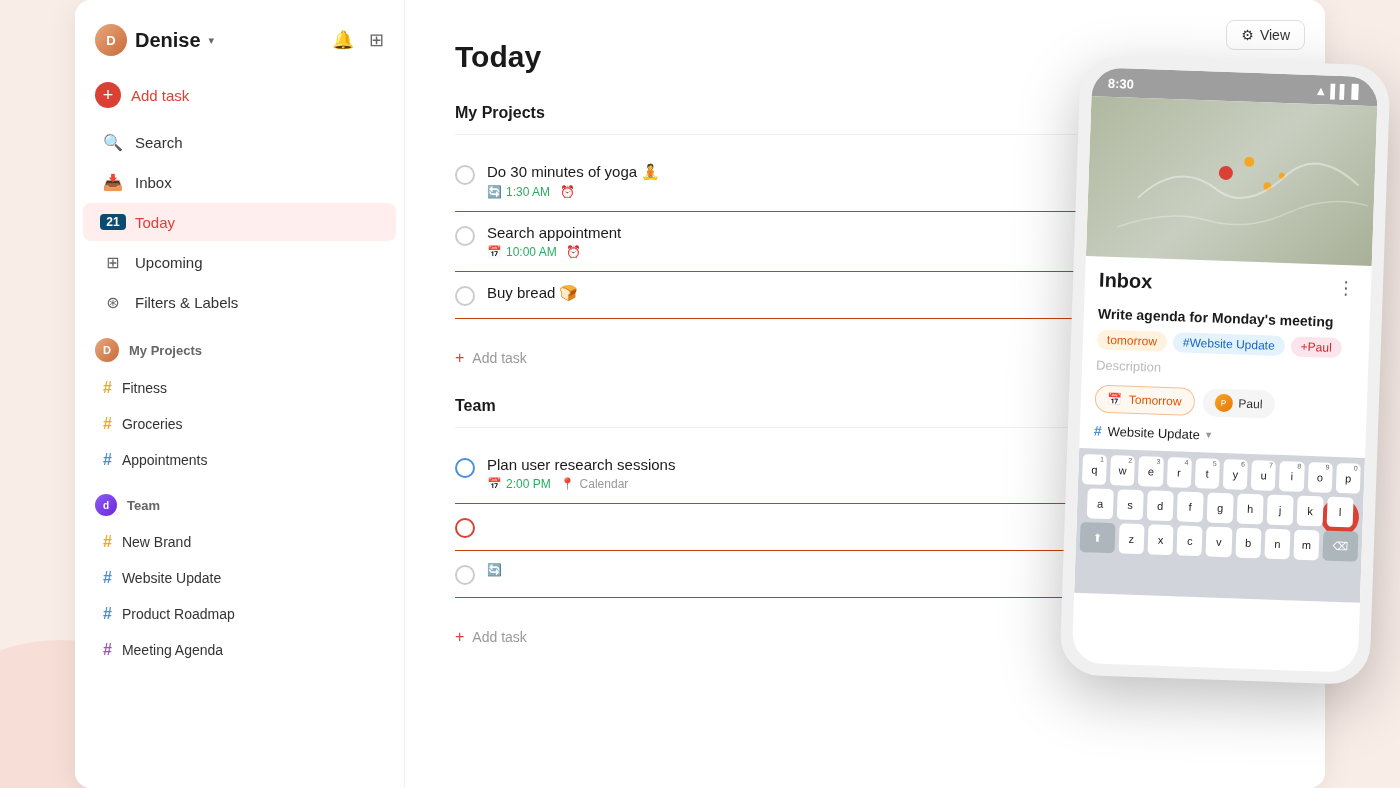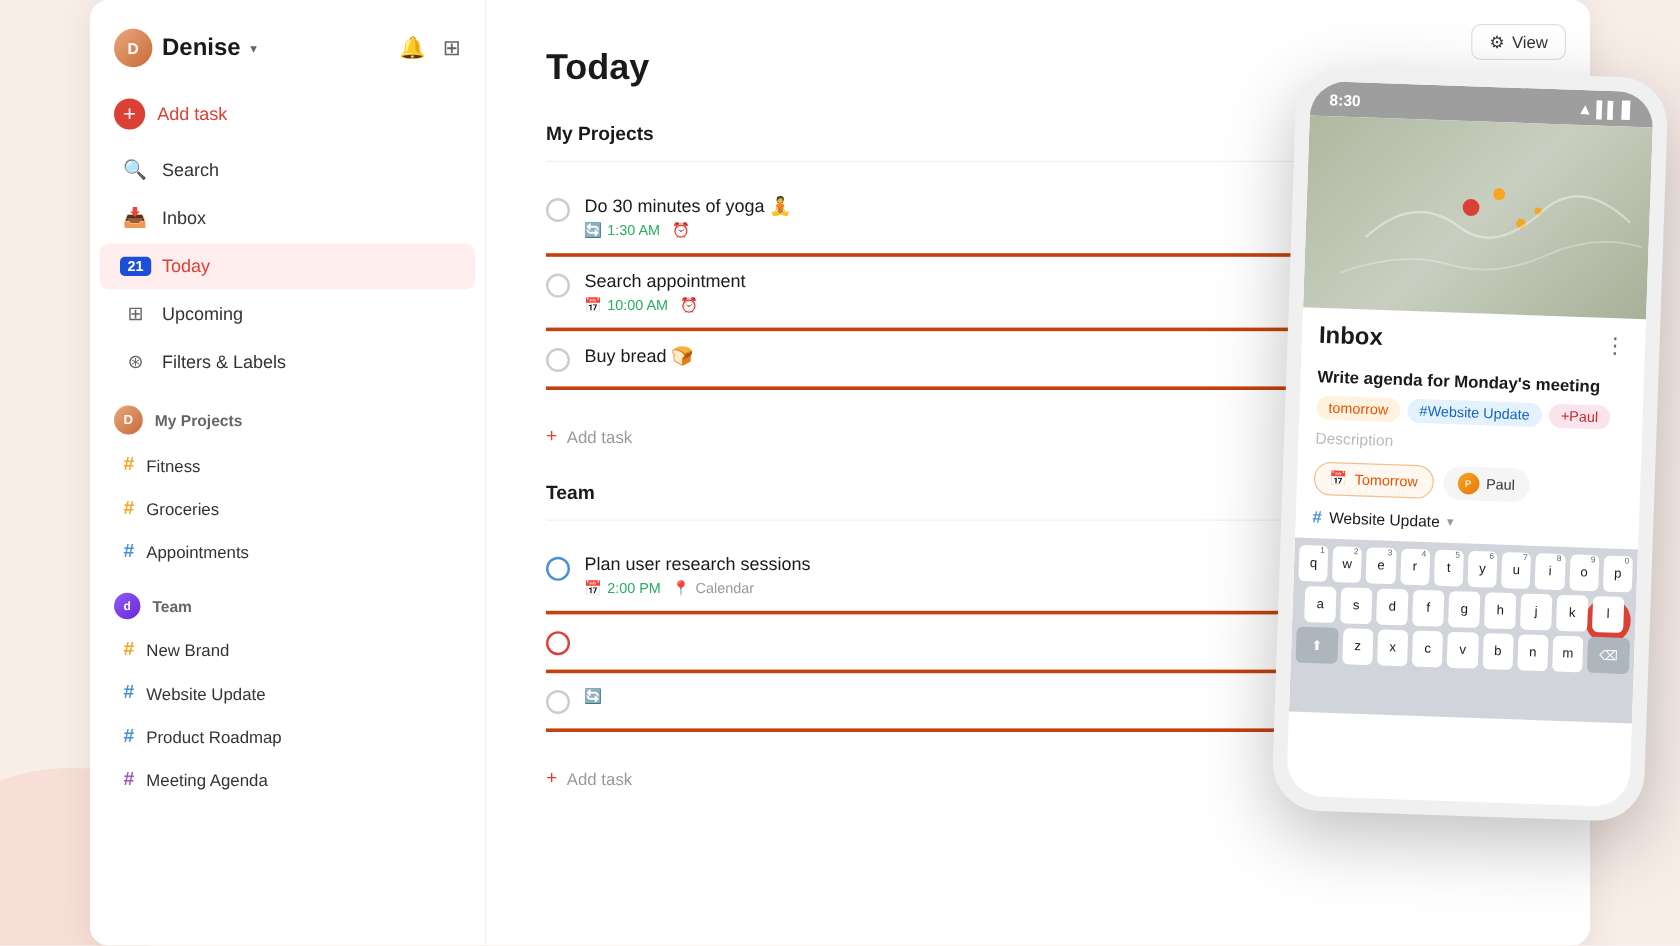--- a/index.html
+++ b/index.html
@@ -145,21 +145,21 @@
       display: flex;
       align-items: center;
       justify-content: center;
       color: #666;
       font-size: 16px;
     }
 
     .nav-item.active .nav-icon { color: #db4035; }
 
     .today-badge {
-      background: #1d4ed8;
+      background: #0c4a6e;
       color: white;
       border-radius: 4px;
       padding: 1px 6px;
       font-size: 12px;
       font-weight: 600;
     }
 
     .section-label {
       display: flex;
       align-items: center;
@@ -243,21 +243,21 @@
       padding-bottom: 12px;
       border-bottom: 1px solid #f0f0f0;
     }
 
     .task-list { margin-bottom: 20px; }
 
     .task-item {
       display: flex;
       align-items: flex-start;
       padding: 12px 0;
-      border-bottom: 3px solid #c2410c;
+      border-bottom: 1px solid #c2410c;
       gap: 12px;
     }
 
     .task-circle {
       width: 20px;
       height: 20px;
       border-radius: 50%;
       border: 2px solid #ccc;
       flex-shrink: 0;
       margin-top: 2px;

